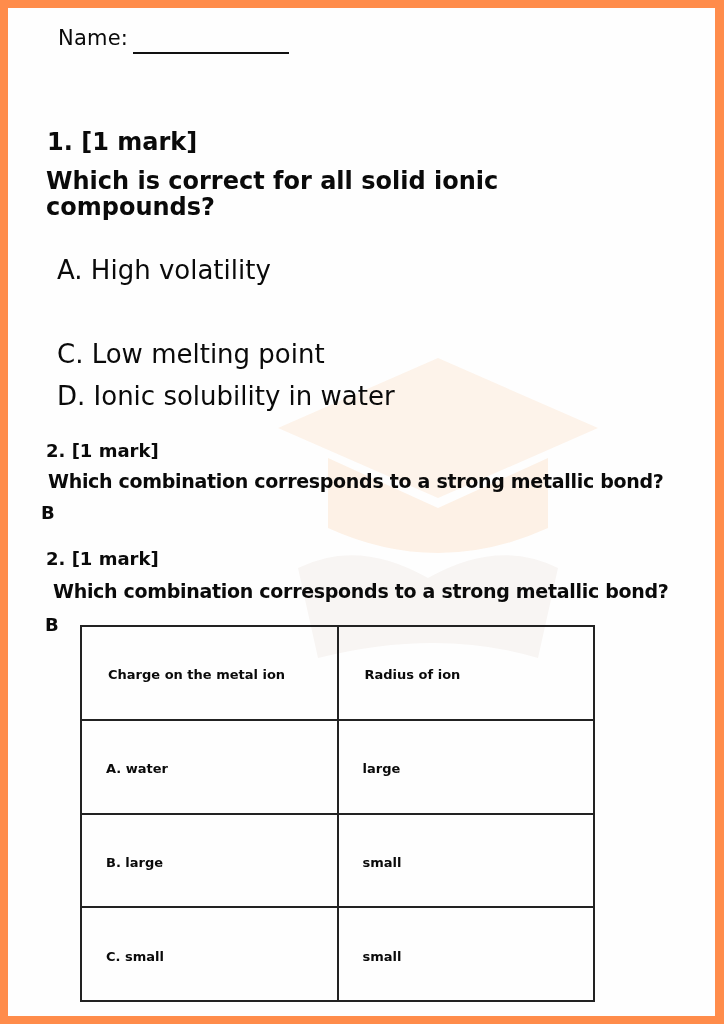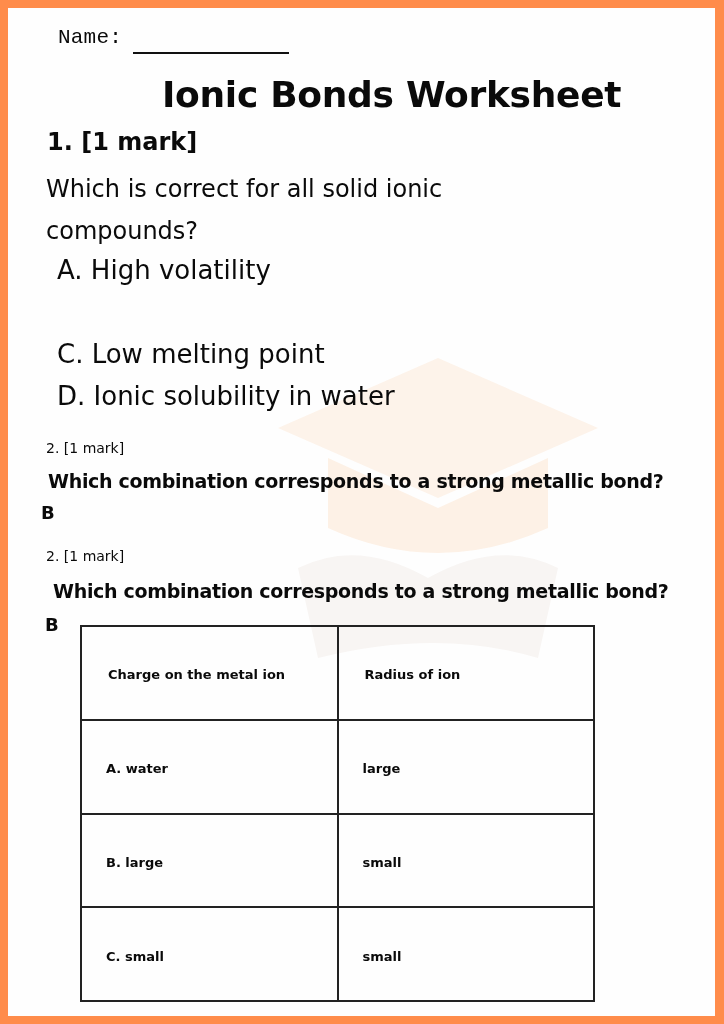--- a/index.html
+++ b/index.html
@@ -12,27 +12,27 @@
     }
     .page {
       position: absolute; left: 8px; top: 8px; width: 707px; height: 1008px;
       background: #fefefe; overflow: hidden;
     }
     .watermark {
       position: absolute; left: 230px; top: 330px; width: 380px; height: 330px;
       pointer-events: none;
     }
     .abs { position: absolute; white-space: nowrap; }
-    .name-label { left: 50px; top: 18px; font-size: 21px; letter-spacing: 0.2px; font-family: Liberation Mono, monospace; }
+    .name-label { left: 50px; top: 18px; font-size: 21px; letter-spacing: 0.2px; }
     .name-line { left: 125px; top: 44px; width: 156px; height: 0; border-top: 2px solid #111; }
     .title { left: 154px; top: 66px; font-size: 36px; font-weight: bold; letter-spacing: -0.3px; }
     .q1-num { left: 39px; top: 120px; font-size: 24px; font-weight: bold; }
-    .q1-text { left: 38px; top: 160px; font-size: 24px; font-weight: normal; line-height: 42px; white-space: normal; width: 460px; }
+    .q1-text { left: 38px; top: 160px; font-size: 24px; font-weight: bold; line-height: 26px; white-space: normal; width: 460px; }
     .opt { left: 49px; font-size: 26px; font-weight: normal; }
-    .q2-num { font-size: 14px; font-weight: normal; }
+    .q2-num { font-size: 18px; font-weight: bold; }
     .q2-text { font-size: 19px; font-weight: bold; letter-spacing: -0.3px; }
     .q2-ans { font-size: 18px; font-weight: bold; }
     table.grid {
       position: absolute; left: 72px; top: 617px; width: 515px; height: 377px;
       border-collapse: collapse;
     }
     table.grid td {
       border: 2px solid #222; width: 50%; height: 25%;
       font-size: 13px; font-weight: bold; vertical-align: middle;
       padding: 4px 0 0 24px;
@@ -47,21 +47,20 @@
 
   <svg class="watermark" viewBox="0 0 380 330">
     <path d="M40 90 L200 20 L360 90 L200 160 Z" fill="#fdf3ea"></path>
     <path d="M90 120 L90 190 Q200 240 310 190 L310 120 L200 170 Z" fill="#fdf1e6"></path>
     <path d="M60 230 Q120 200 190 240 Q260 200 320 230 L300 320 Q200 290 80 320 Z" fill="#f8f5f3"></path>
   </svg>
 
   <div class="abs name-label">Name:</div>
   <div class="abs name-line"></div>
 
-  <div class="abs title">Ionic Bonds  Worksheet</div>
 
   <div class="abs q1-num">1. [1 mark]</div>
   <div class="abs q1-text">Which is correct for all solid ionic compounds?</div>
   <div class="abs opt" style="top:247px">A. High volatility</div>
   <div class="abs opt" style="top:331px">C. Low melting point</div>
   <div class="abs opt" style="top:373px">D. Ionic solubility in water</div>
 
   <div class="abs q2-num" style="left:38px; top:432px">2. [1 mark]</div>
   <div class="abs q2-text" style="left:40px; top:462px">Which combination corresponds to a strong metallic bond?</div>
   <div class="abs q2-ans" style="left:33px; top:494px">B</div>

